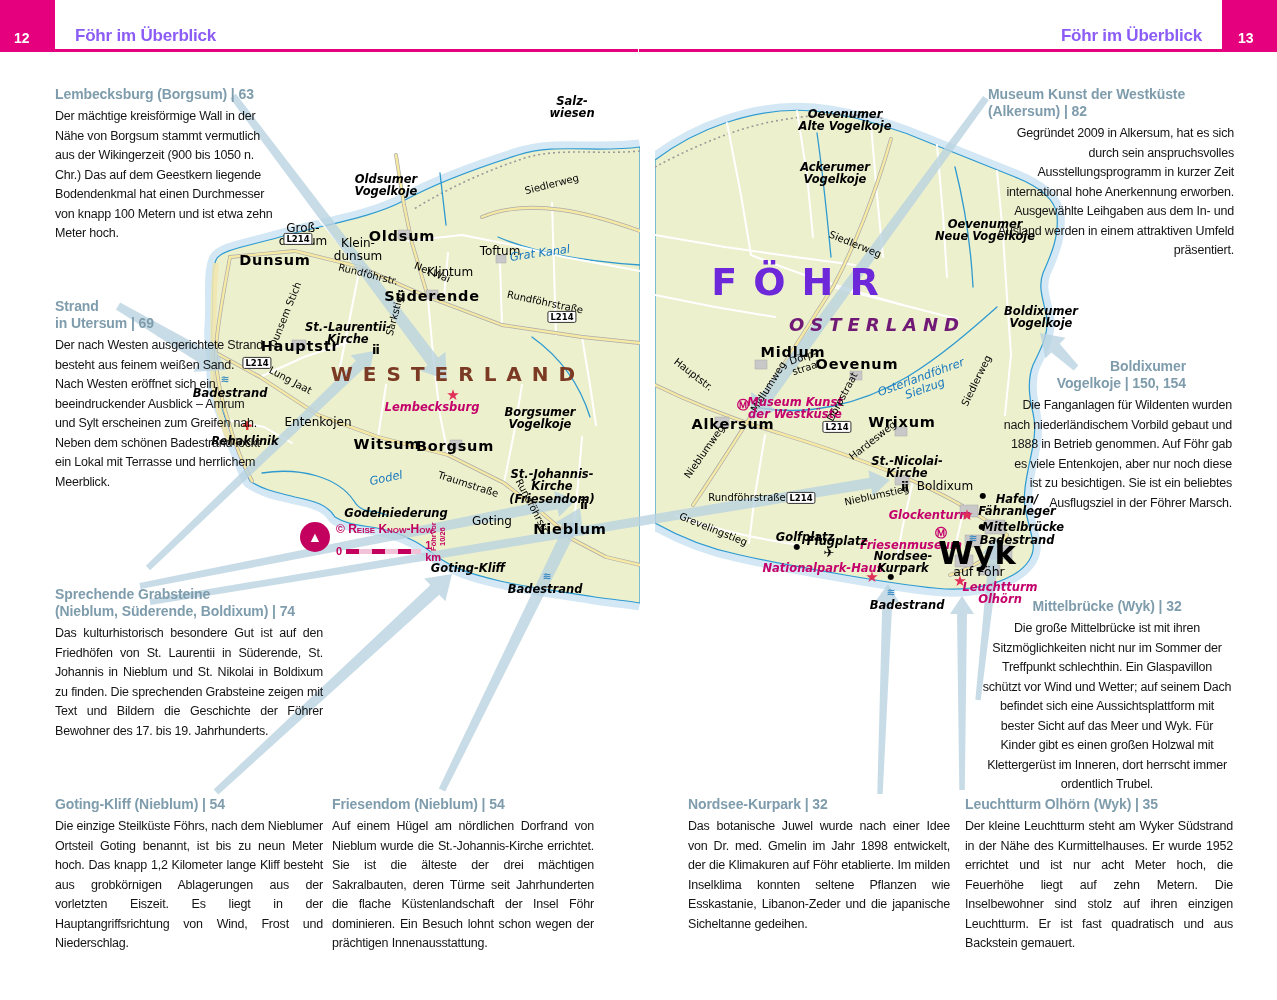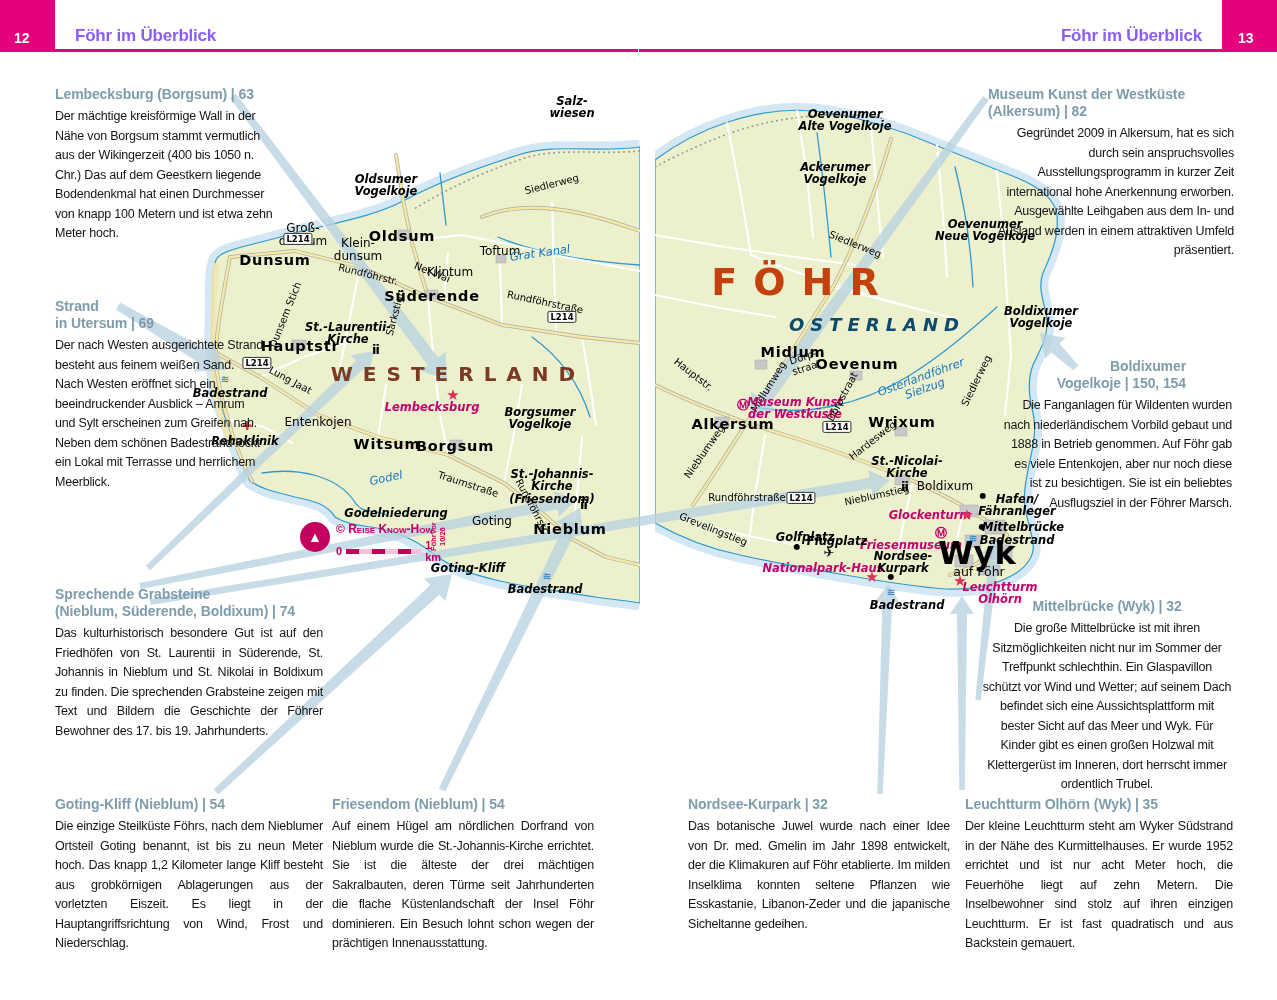--- a/index.html
+++ b/index.html
@@ -64,22 +64,22 @@
       font-family:"DejaVu Sans",sans-serif;color:#000;}
   .town{font-weight:bold;font-size:14.5px;letter-spacing:0.8px;}
   .towns{font-size:12px;}
   .townxl{font-weight:bold;font-size:32px;}
   .townsub{font-size:12.5px;}
   .poi{font-weight:bold;font-style:italic;font-size:11.5px;}
   .poim{font-weight:bold;font-style:italic;font-size:11.5px;color:#c4006b;}
   .water{font-style:italic;font-size:11.5px;color:#1878be;}
   .road{font-size:10px;}
   .region{font-weight:bold;font-size:20px;letter-spacing:10px;color:#7a3a24;}
-  .regionxl{font-weight:bold;font-size:38px;letter-spacing:16px;color:#c2410c;}
-  .regionit{font-weight:bold;font-style:italic;font-size:18px;letter-spacing:6px;color:#0c4a6e;}
+  .regionxl{font-weight:bold;font-size:38px;letter-spacing:16px;color:#6d28d9;}
+  .regionit{font-weight:bold;font-style:italic;font-size:18px;letter-spacing:6px;color:#701a75;}
   .badge{font-weight:bold;font-size:8.5px;background:#fff;border:1px solid #333;
          border-radius:2px;padding:0 2px;line-height:1.2;}
   .star{color:#e0305a;font-size:15px;}
   .dot{font-size:8px;}
   .church{font-weight:bold;font-size:13px;}
   .metro{color:#c4006b;font-size:12px;font-weight:bold;}
   .plane{font-size:13px;}
   .beach{color:#1878be;font-size:11px;}
   .redcross{color:#e03030;font-size:12px;font-weight:bold;}
 
@@ -356,21 +356,21 @@
 <div class="ph ph-right">
   <div class="block">
       <span>13</span>
     </div>
   <div class="ptitle">Föhr im Überblick</div>
   <div class="rule"></div>
 </div>
 
 <section class="article" id="a-lembecksburg">
   <h3 class="ah">Lembecksburg (Borgsum) | 63</h3>
-  <p class="ab">Der mächtige kreisförmige Wall in der Nähe von Borgsum stammt vermutlich aus der Wikingerzeit (400 bis 1050 n. Chr.) Das auf dem Geestkern liegende Bodendenkmal hat einen Durchmesser von knapp 100 Metern und ist etwa zehn Meter hoch.</p>
+  <p class="ab">Der mächtige kreisförmige Wall in der Nähe von Borgsum stammt vermutlich aus der Wikingerzeit (900 bis 1050 n. Chr.) Das auf dem Geestkern liegende Bodendenkmal hat einen Durchmesser von knapp 100 Metern und ist etwa zehn Meter hoch.</p>
 </section>
 <section class="article" id="a-strand">
   <h3 class="ah">Strand
 in Utersum | 69</h3>
   <p class="ab">Der nach Westen ausgerichtete Strand besteht aus feinem weißen Sand. Nach Westen eröffnet sich ein beeindruckender Ausblick – Amrum und Sylt erscheinen zum Greifen nah. Neben dem schönen Badestrand lockt ein Lokal mit Terrasse und herrlichem Meerblick.</p>
 </section>
 <section class="article" id="a-grabsteine">
   <h3 class="ah">Sprechende Grabsteine
 (Nieblum, Süderende, Boldixum) | 74</h3>
   <p class="ab">Das kulturhistorisch besondere Gut ist auf den Friedhöfen von St. Laurentii in Süderende, St. Johannis in Nieblum und St. Nikolai in Boldixum zu finden. Die sprechenden Grabsteine zeigen mit Text und Bildern die Geschichte der Föhrer Bewohner des 17. bis 19. Jahrhunderts.</p>

